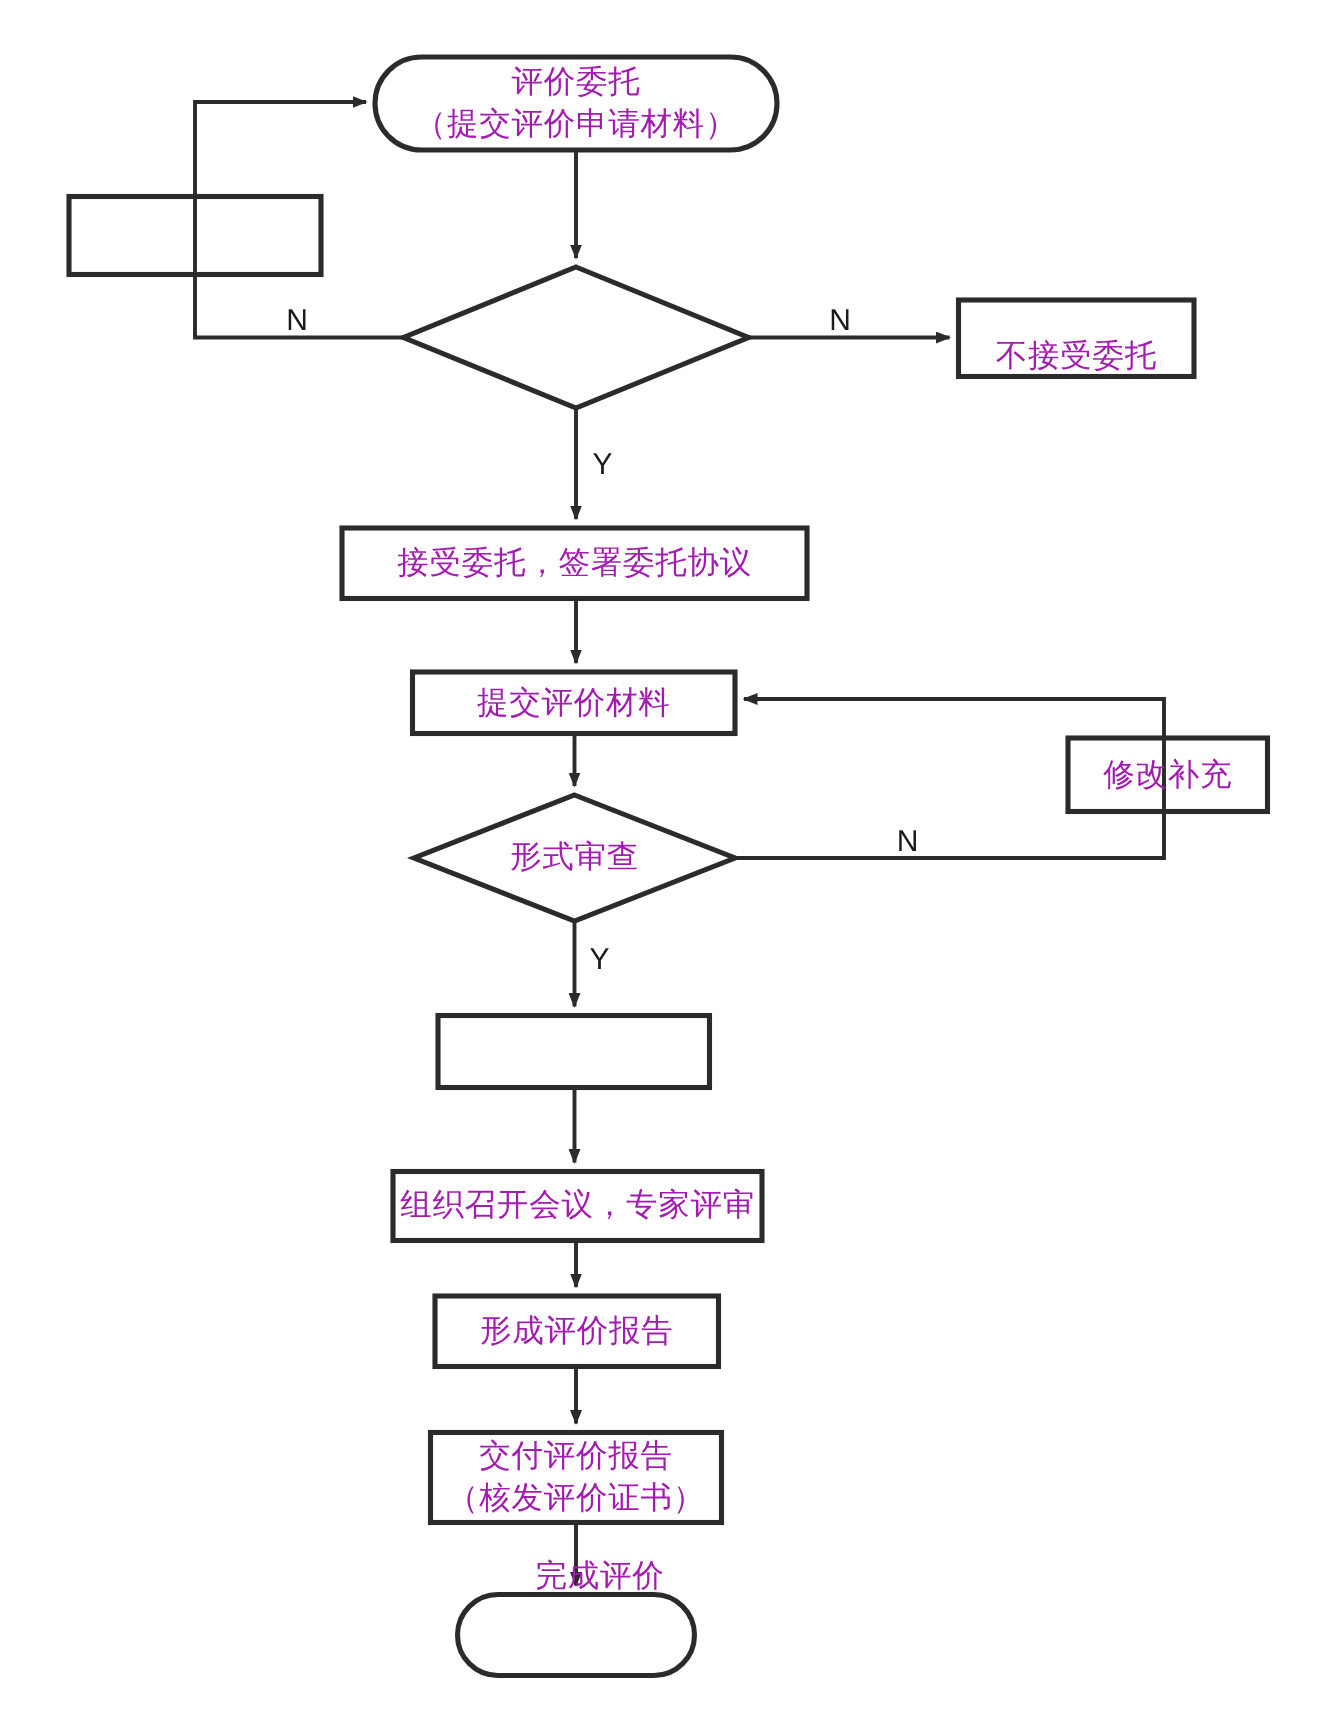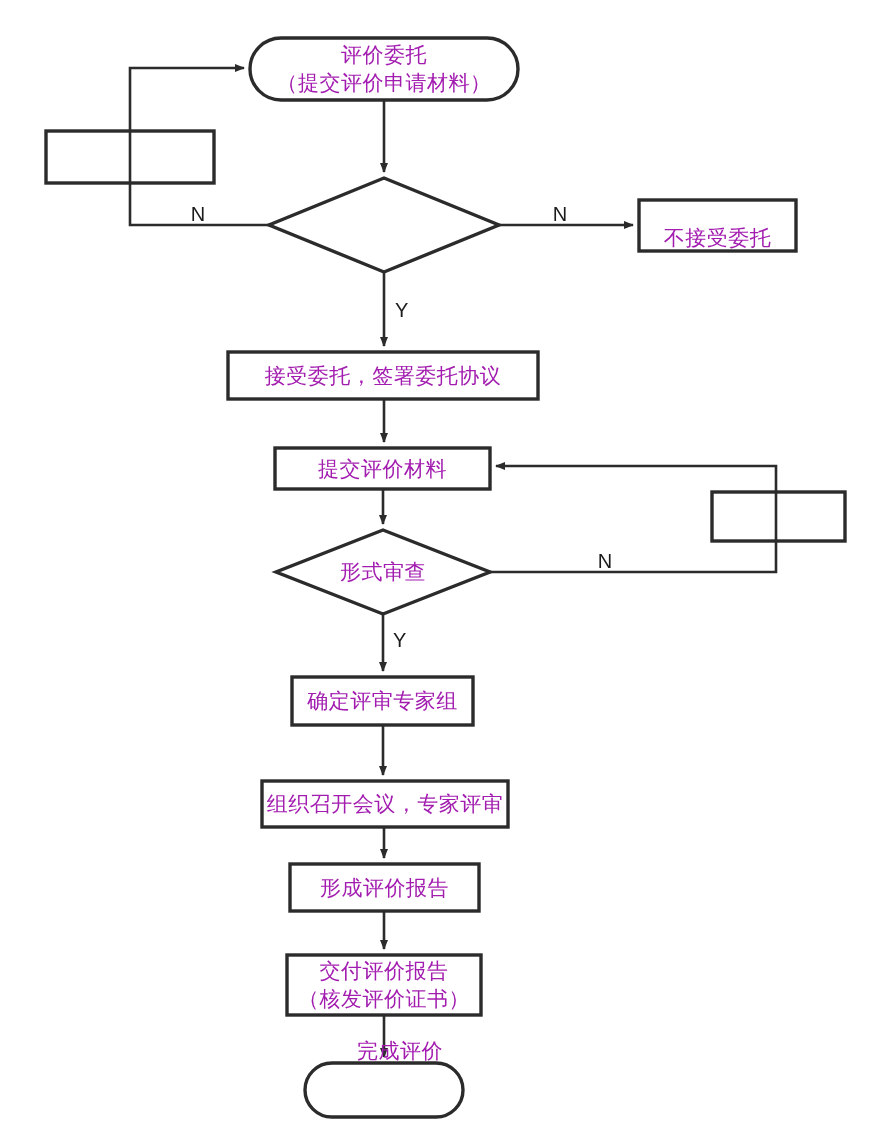--- a/index.html
+++ b/index.html
@@ -122,28 +122,28 @@
   </div>
 
   <div class="node-label" style="left:228px; top:352px; width:310px; height:47px;">
     <span>接受委托，签署委托协议</span>
   </div>
 
   <div class="node-label" style="left:275px; top:448px; width:215px; height:41px;">
     <span>提交评价材料</span>
   </div>
 
+  <div class="node-label" style="left:712px; top:492px; width:133px; height:49px;">
+    <span>修改补充</span>
+  </div>
 
   <div class="node-label" style="left:303px; top:550px; width:160px; height:44px;">
     <span>形式审查</span>
   </div>
 
-  <div class="node-label" style="left:292px; top:677px; width:181px; height:48px;">
-    <span>确定评审专家组</span>
-  </div>
 
   <div class="node-label" style="left:262px; top:781px; width:246px; height:46px;">
     <span>组织召开会议，专家评审</span>
   </div>
 
   <div class="node-label" style="left:287px; top:955px; width:194px; height:60px;">
     <span>交付评价报告
 （核发评价证书）</span>
   </div>
 

